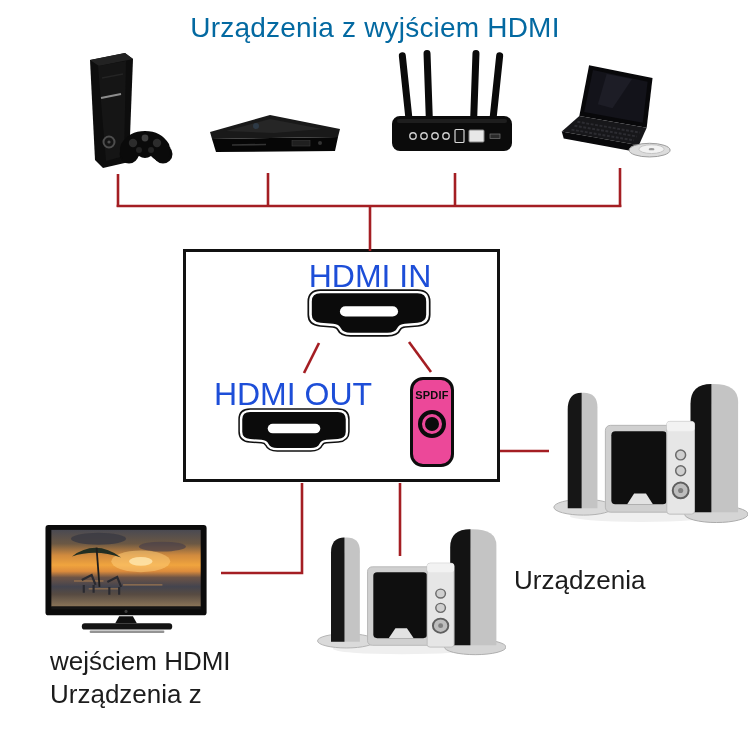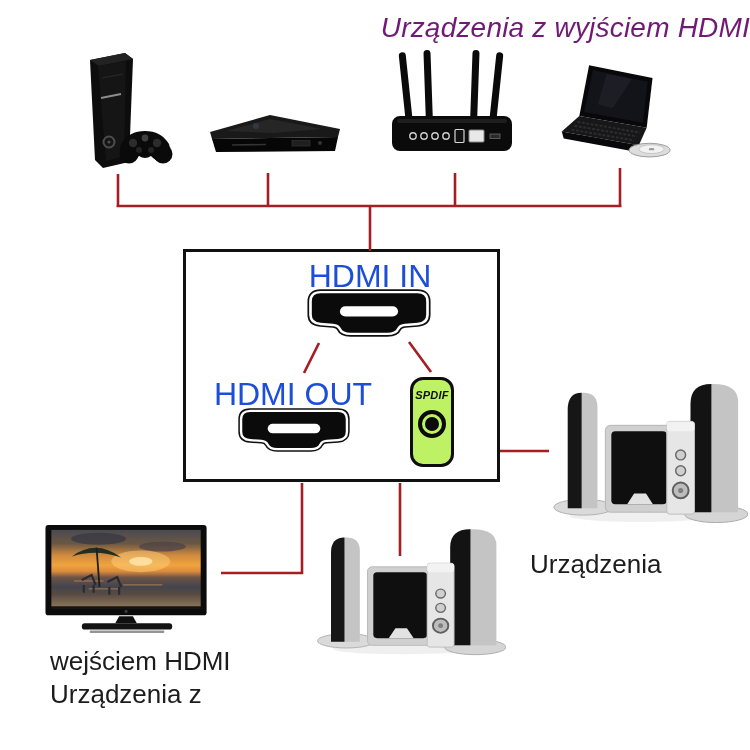--- a/index.html
+++ b/index.html
@@ -11,55 +11,54 @@
   html,body{margin:0;padding:0;background:#fff;}
   .page{
     position:relative;width:750px;height:750px;
     background:var(--background);
     font-family:"Liberation Sans","DejaVu Sans",sans-serif;
     color:var(--text);
     overflow:hidden;
   }
   .abs{position:absolute;}
   .title{
-    left:0;right:0;top:12px;text-align:right;
-    font-size:28px;letter-spacing:.2px;color:#701a75;
+    left:0;right:0;top:12px;text-align:center;
+    font-size:28px;letter-spacing:.2px;color:#0369a1;
     z-index:4;
-    font-style:italic;
   }
   .wires{left:0;top:0;z-index:3;pointer-events:none;}
   .wire{stroke:var(--connector-line);stroke-width:2.6;fill:none;}
   .splitter-box{
     left:183px;top:249px;width:317px;height:233px;
     box-sizing:border-box;border:3px solid var(--box-border);
     background:#ffffff;z-index:2;
   }
   .port-label{
     font-size:32px;color:#1d4ed8;text-align:center;z-index:4;width:170px;
   }
   .hdmi-in-label{left:285px;top:258px;}
   .hdmi-out-label{left:208px;top:376px;text-align:center;}
   .hdmi-icon{z-index:4;}
   .hdmi-in-icon{left:306px;top:288px;}
   .hdmi-out-icon{left:237px;top:407px;}
   .spdif-panel{
     left:410px;top:377px;width:44px;height:90px;
     box-sizing:border-box;border:3px solid #0d0d0d;border-radius:13px;
-    background:#bef264;z-index:4;
-    display:flex;flex-direction:column;align-items:center;font-style:italic;
+    background:#ec4899;z-index:4;
+    display:flex;flex-direction:column;align-items:center;
   }
   .spdif-text{font-size:11px;font-weight:bold;letter-spacing:.2px;margin-top:9px;color:#0d0d0d;}
   .spdif-ring{
     width:20px;height:20px;border:4px solid #0b0b0b;border-radius:50%;
     margin-top:9px;display:flex;align-items:center;justify-content:center;
   }
   .spdif-dot{width:14px;height:14px;background:#0b0b0b;border-radius:50%;}
   .illus{z-index:2;}
   .sink-label{font-size:26px;line-height:33px;color:#1c1c1c;z-index:4;}
-  .audio-label{left:514px;top:548px;margin-left:16px;}
+  .audio-label{left:514px;top:564px;}
   .tv-label{left:50px;top:645px;}
 </style>
 </head>
 <body>
 
 <div class="page">
 
   <div class="abs title">Urządzenia z wyjściem HDMI</div>
 
   <svg class="abs wires" width="750" height="750" viewBox="0 0 750 750">

